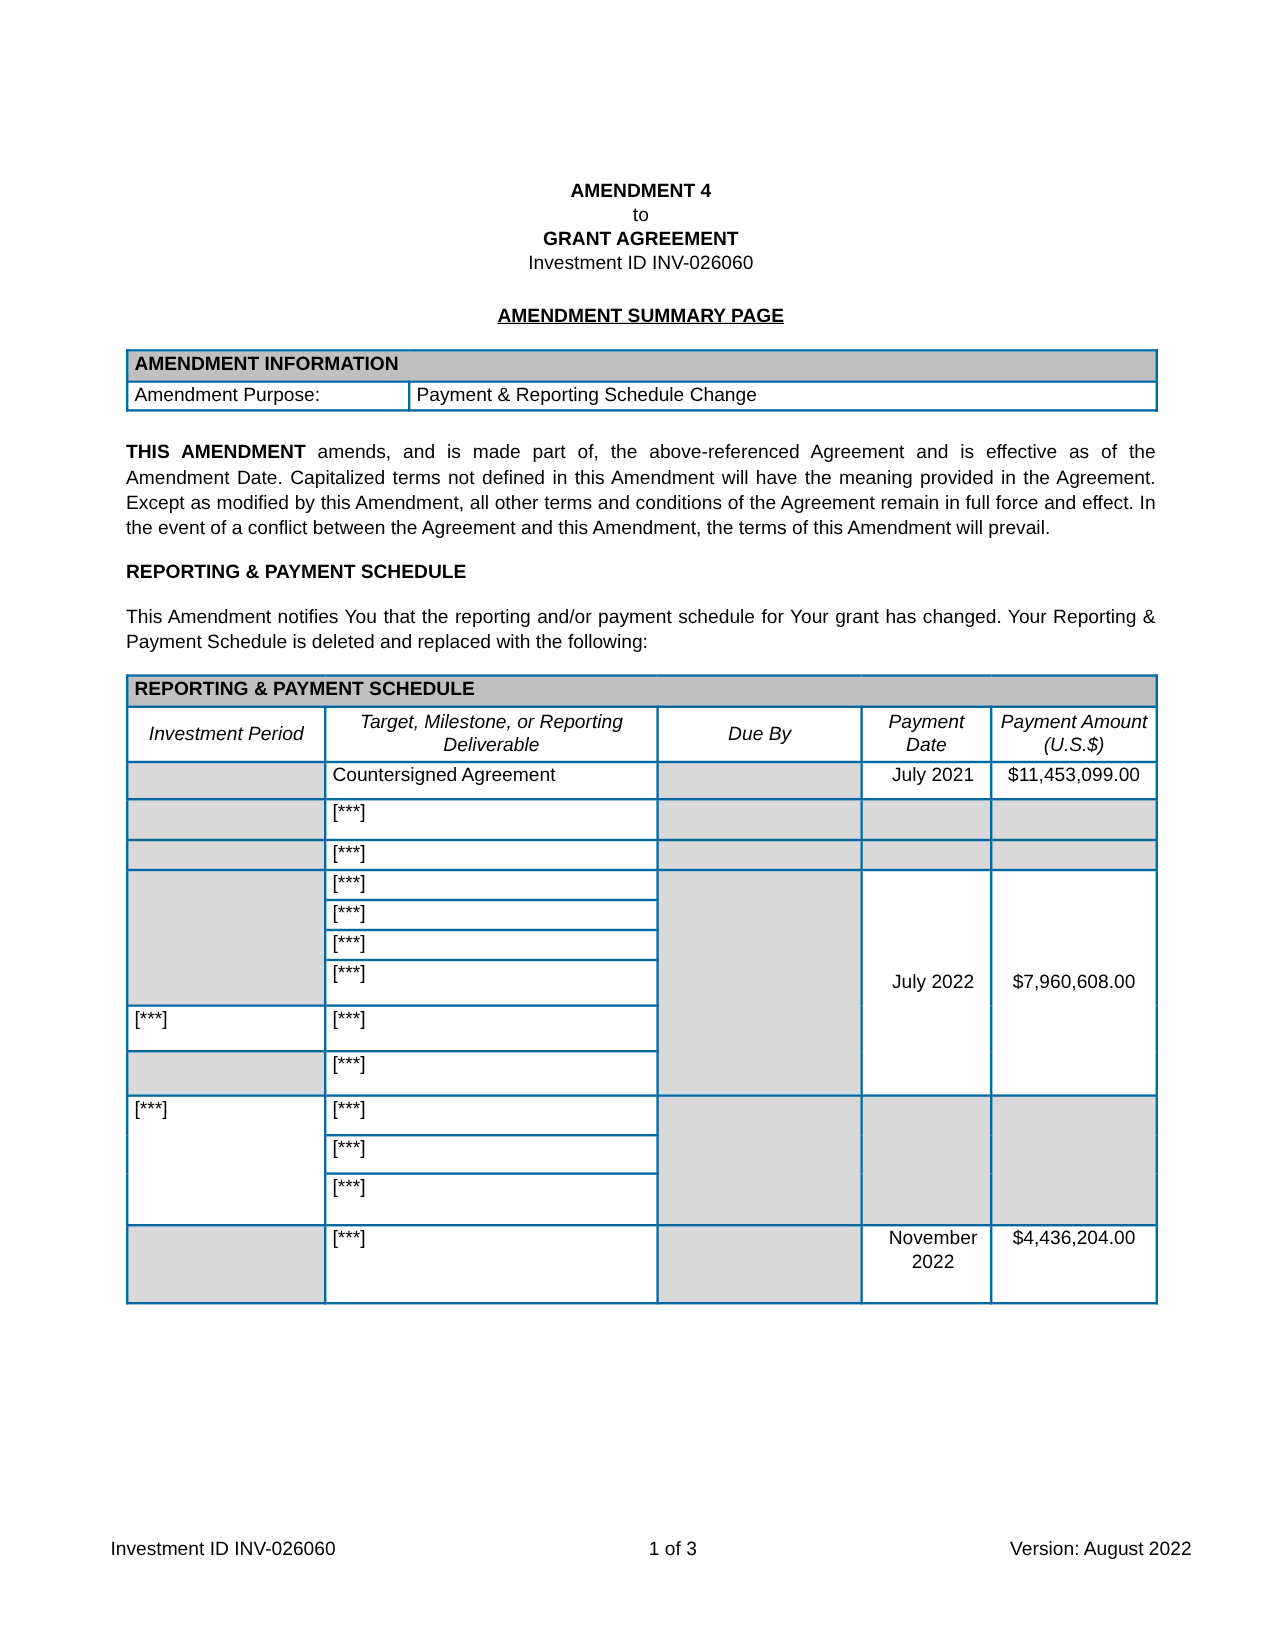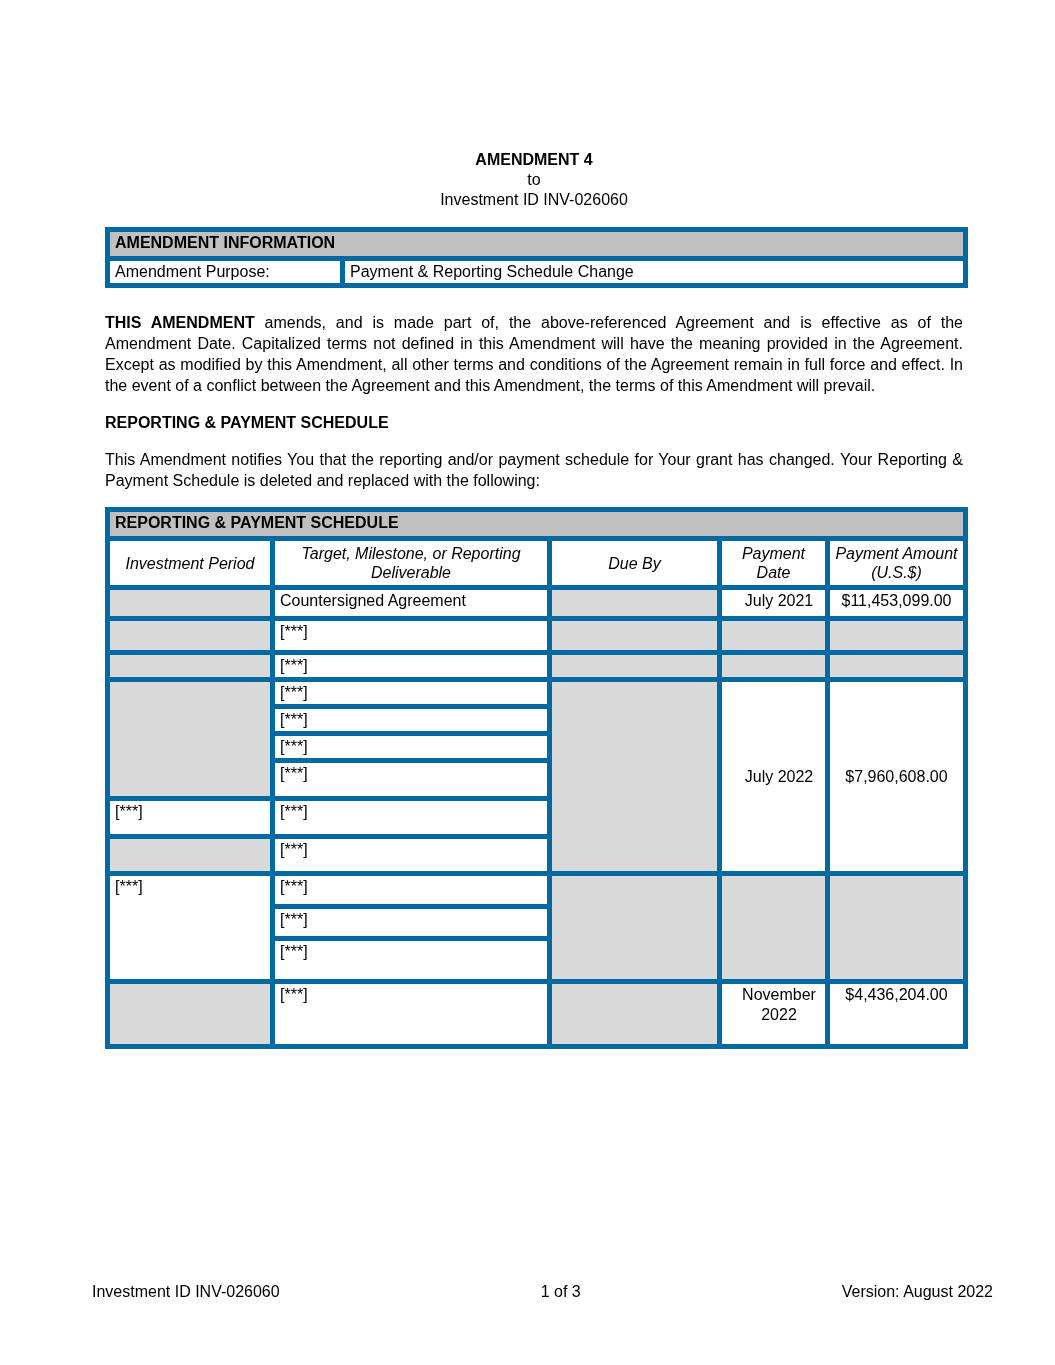--- a/index.html
+++ b/index.html
@@ -8,21 +8,21 @@
     font-family:"Liberation Sans",sans-serif;font-size:16px;
   }
   .page{position:relative;width:1055px;height:1365px;overflow:hidden;background:#fff;}
   .content{position:absolute;left:105px;top:150px;width:858px;}
   .b{font-weight:bold;}
   .i{font-style:italic;}
   .u{text-decoration:underline;}
   .doc-header{text-align:center;line-height:20px;}
   .summary-title{margin-top:24px;}
   table{border-collapse:collapse;table-layout:fixed;width:858px;}
-  td{border:5px solid #0369a1;padding:1px 5px;vertical-align:top;line-height:20px;overflow:hidden;word-wrap:break-word;}
+  td{border:2px solid #0369a1;padding:1px 5px;vertical-align:top;line-height:20px;overflow:hidden;word-wrap:break-word;}
   .bar-cell{background:#c0c0c0;font-weight:bold;height:22px;}
   .gray{background:#d9d9d9;}
   .info-table{margin-top:17px;}
   .info-label{vertical-align:middle;}
   .para{margin-top:24px;text-align:justify;line-height:21px;}
   .sched-head{margin-top:12px;font-weight:bold;line-height:21px;}
   .sched-intro{text-align:justify;line-height:21px;}
   .schedule-table{margin-top:14px;}
   .schedule-table td.hdr{font-style:italic;text-align:center;vertical-align:middle;height:42px;line-height:19px;}
   .vmid{vertical-align:middle;}
@@ -32,21 +32,23 @@
 </style>
 </head>
 <body>
 
 <div class="page">
   <div class="content">
 
     <div class="doc-header">
       <div class="b">AMENDMENT 4</div>
       <div>to</div>
+      <div class="b">GRANT AGREEMENT</div>
       <div>Investment ID INV-026060</div>
+      <div class="b u summary-title">AMENDMENT SUMMARY PAGE</div>
     </div>
 
     <table class="info-table">
       <colgroup>
           <col style="width:235px">
           <col style="width:623px">
         </colgroup>
       <tbody>
           <tr>
         <td colspan="2" class="bar-cell">AMENDMENT INFORMATION</td>

